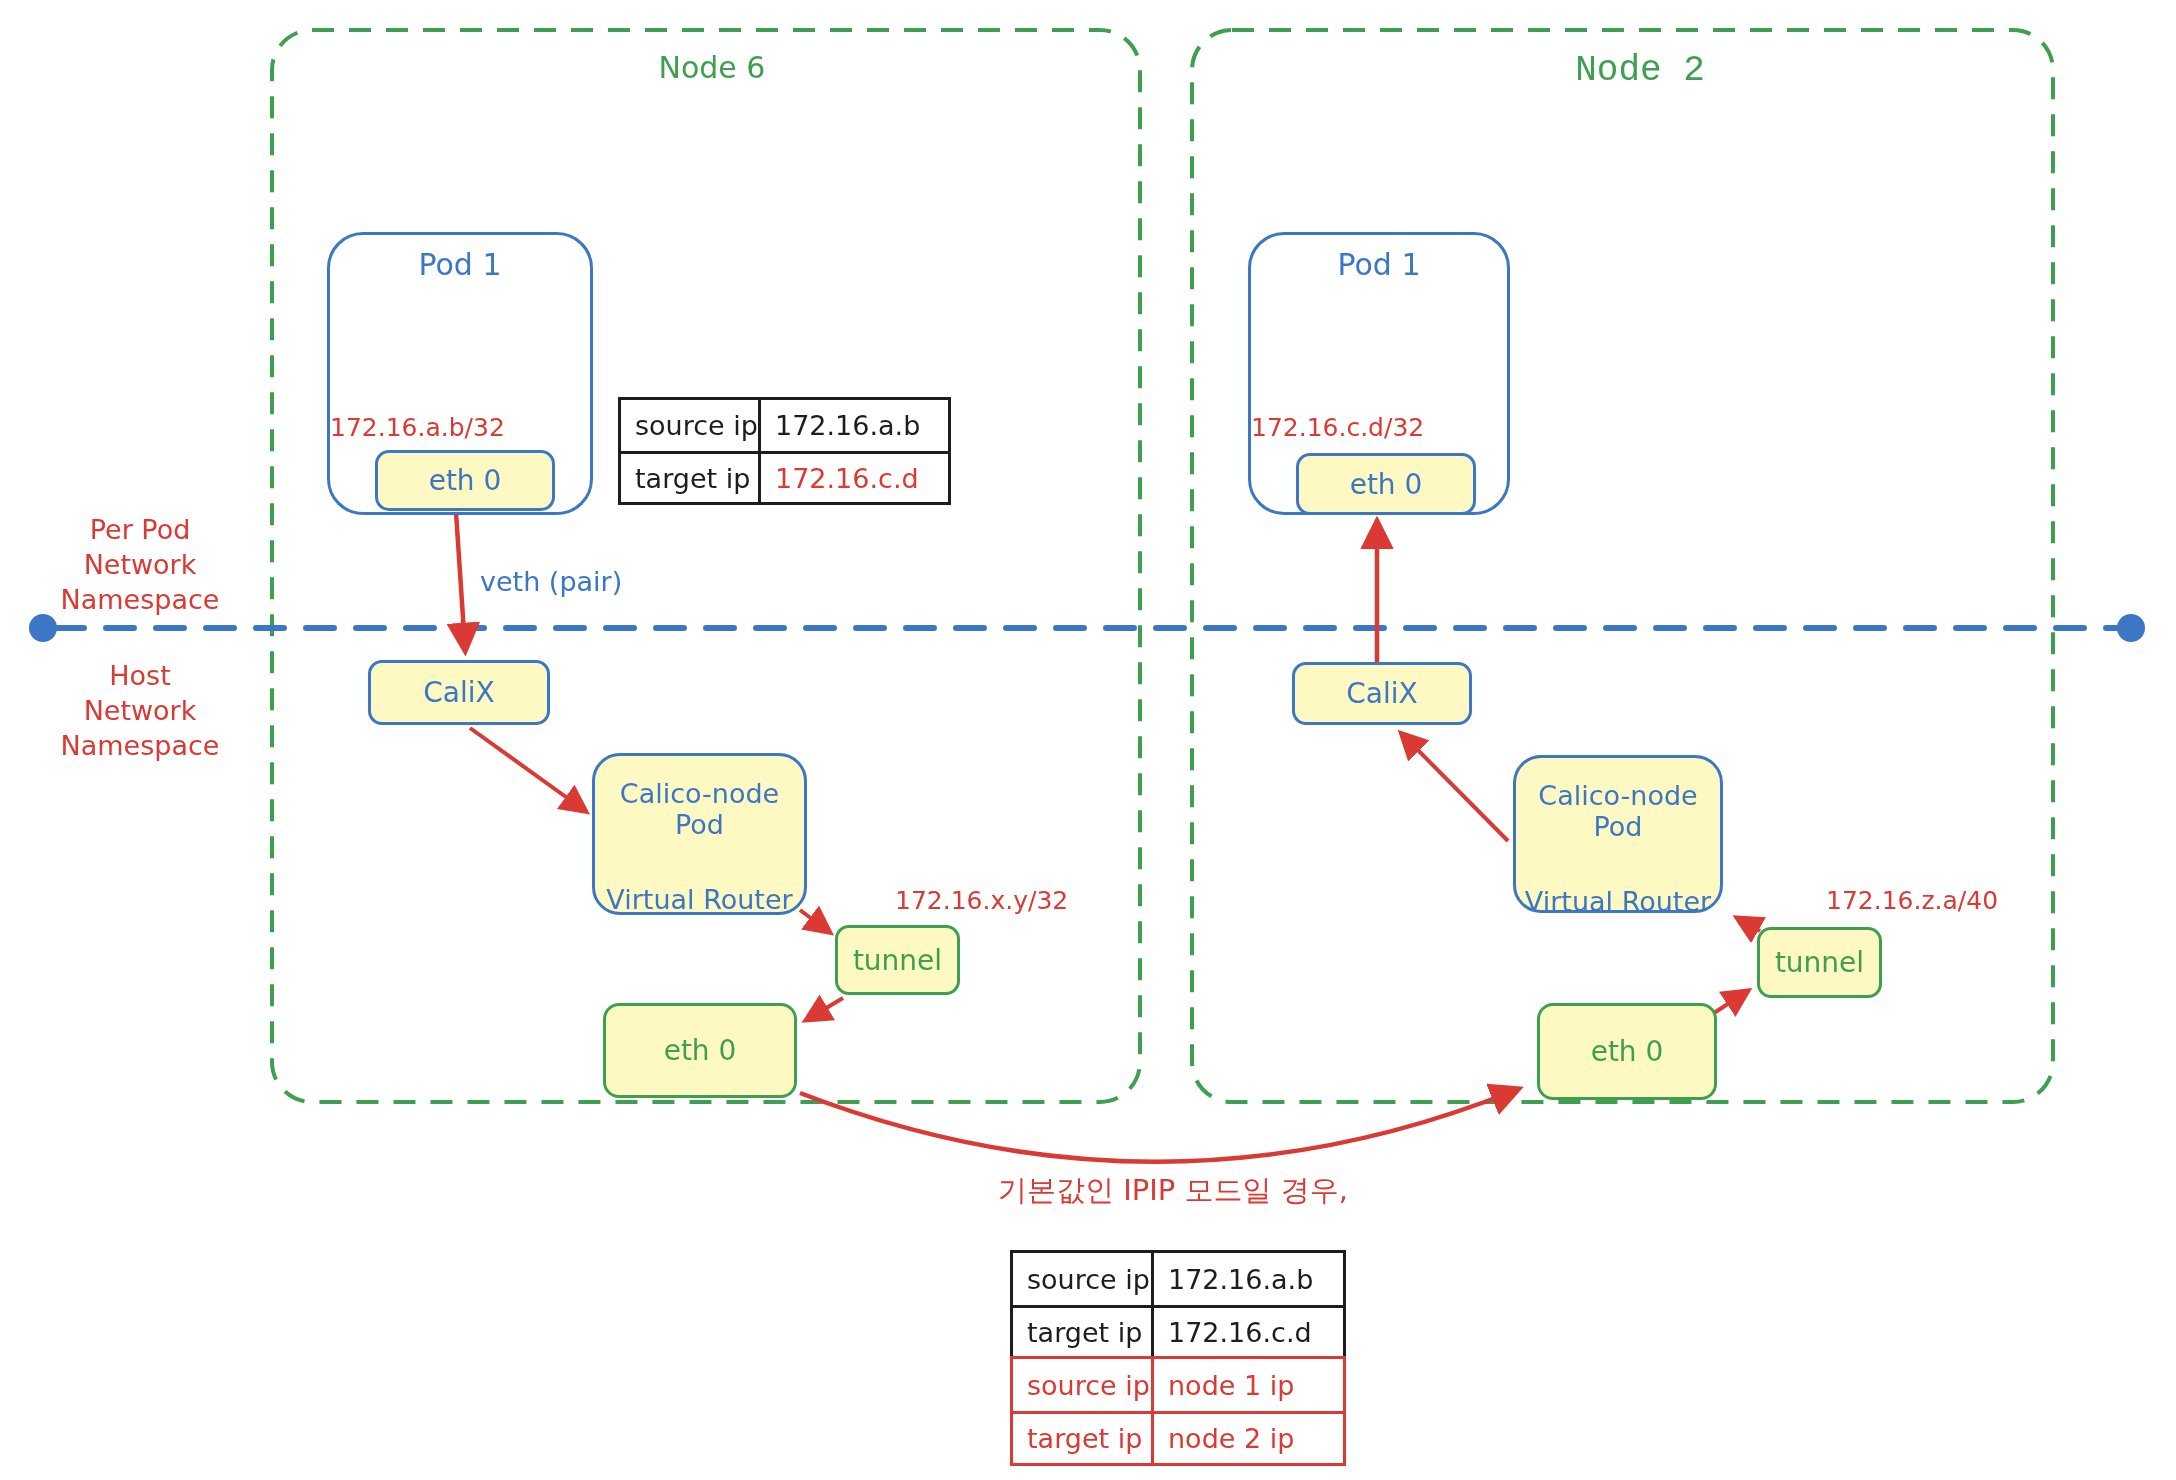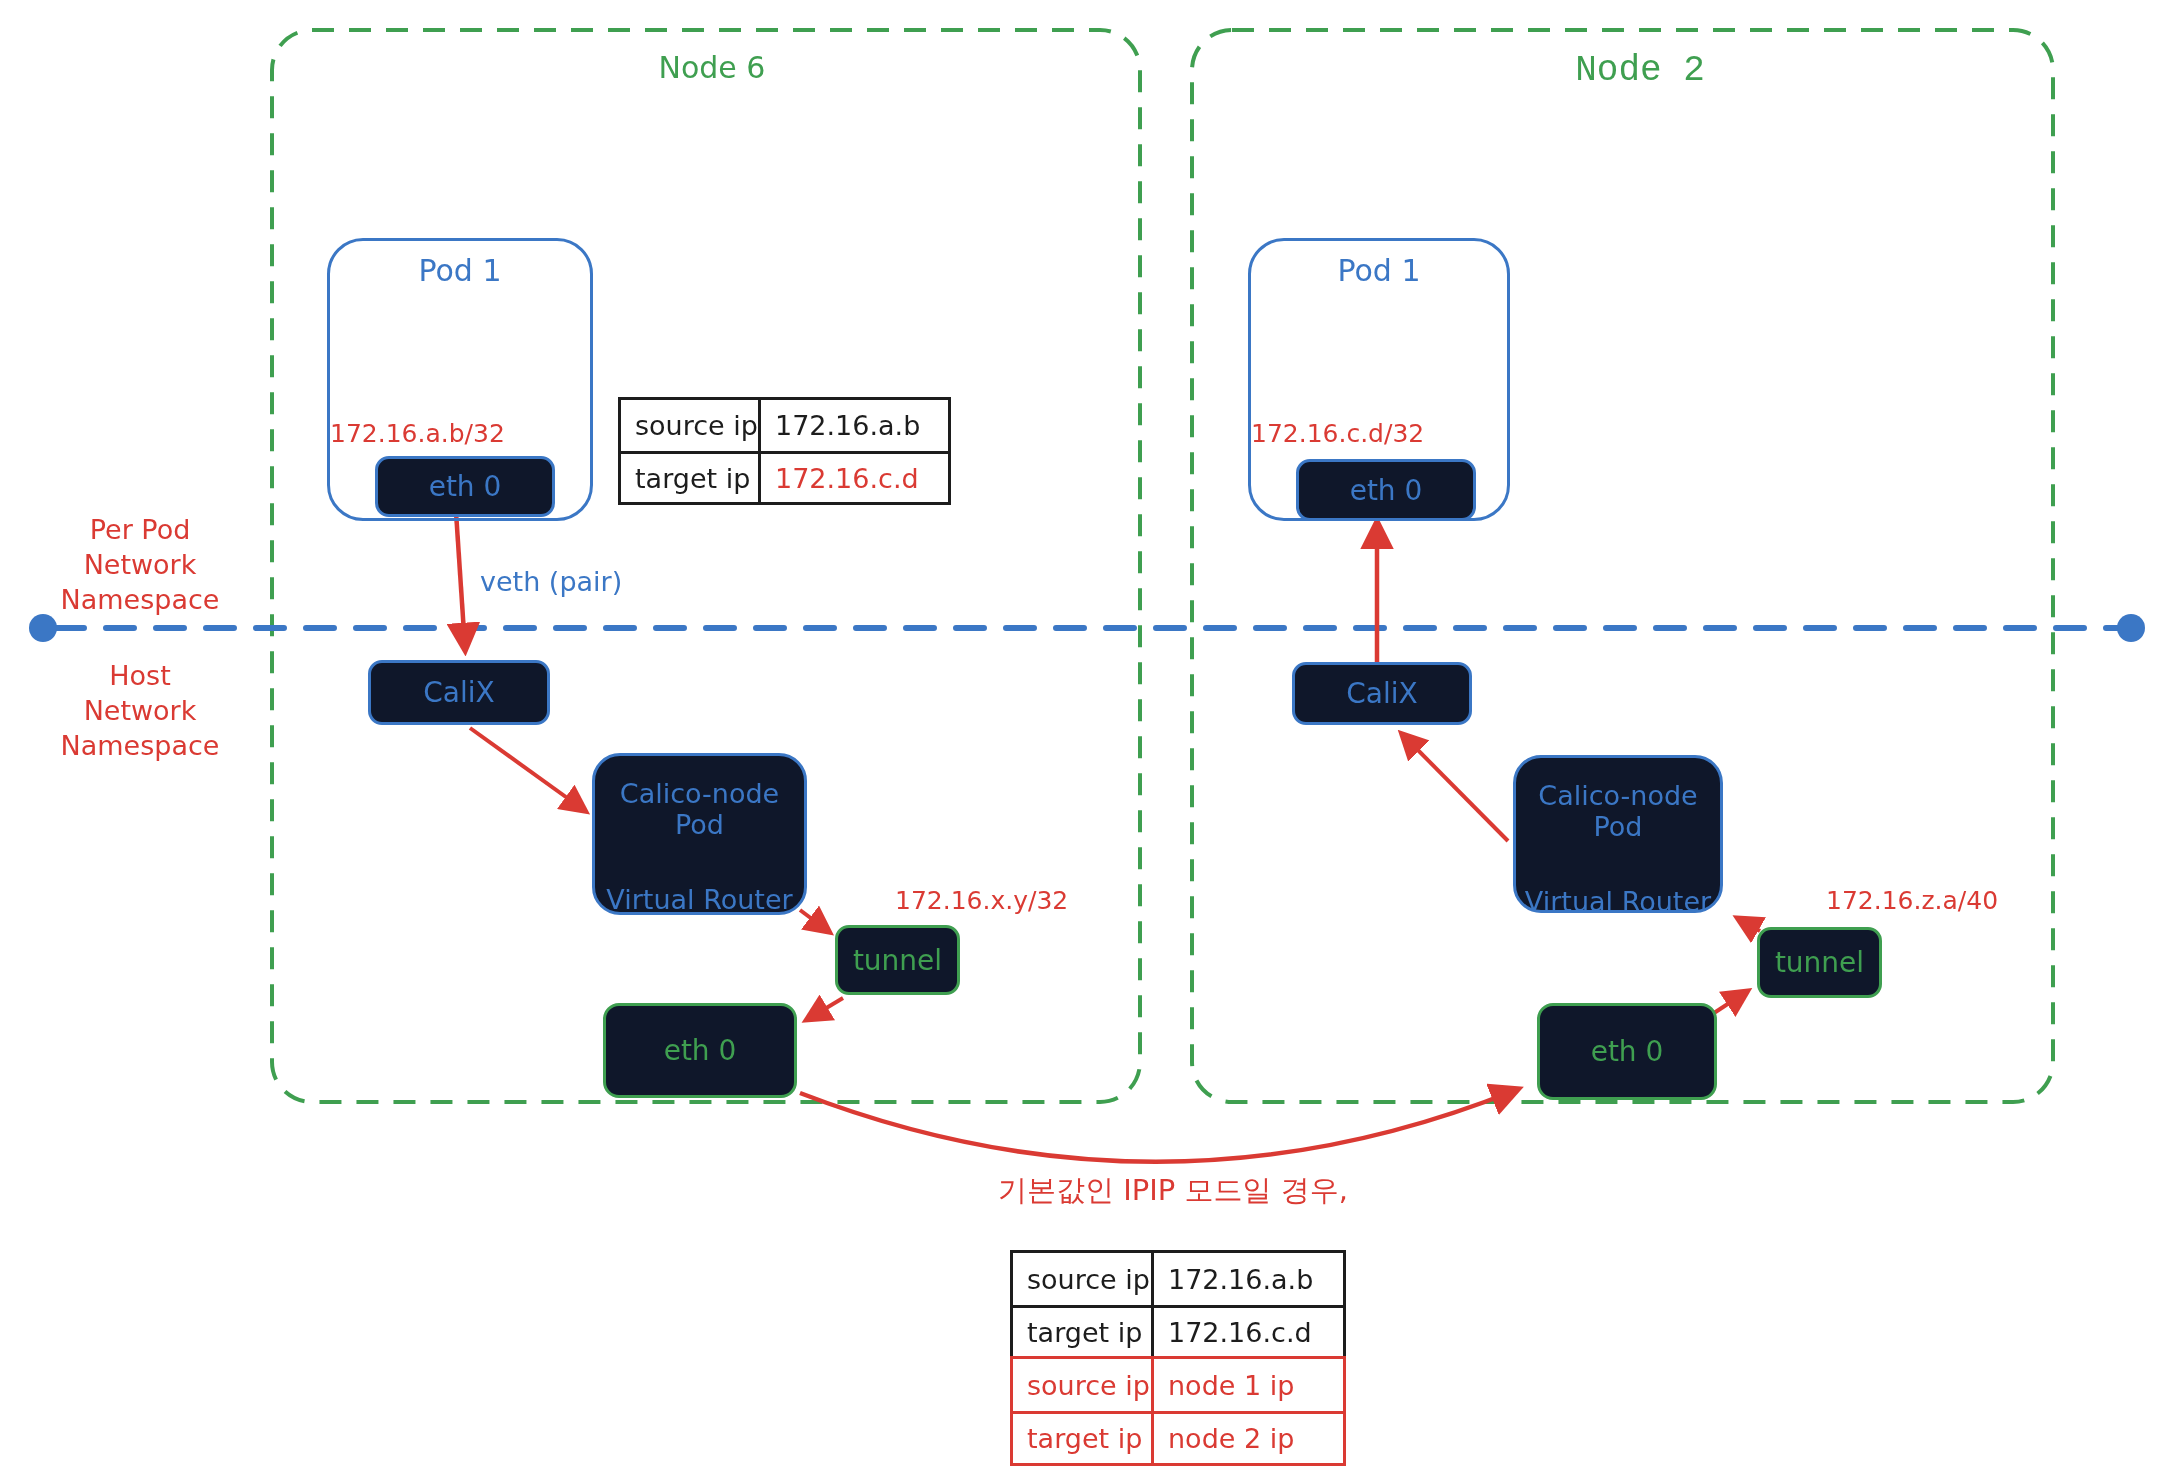--- a/index.html
+++ b/index.html
@@ -8,25 +8,25 @@
   .abs{position:absolute;}
   svg.overlay{position:absolute;left:0;top:0;width:2176px;height:1480px;pointer-events:none;}
 
   
   .blue{color:#3b77c5;}
   .green{color:#3f9f50;}
   .red{color:#da3a33;}
 
   
   .box{position:absolute;box-sizing:border-box;display:flex;align-items:center;justify-content:center;
-       background:#0f172a;text-align:center;}
+       background:#fef9c3;text-align:center;}
   .bblue{border:3px solid #3b77c5;color:#3b77c5;}
   .bgreen{border:3px solid #3f9f50;color:#3f9f50;}
 
-  .pod{border:3.5px solid #3b77c5;border-radius:36px;background:transparent;margin-top:6px;}
+  .pod{border:3.5px solid #3b77c5;border-radius:36px;background:transparent;}
   .pod-title{position:absolute;left:0;right:0;top:12px;text-align:center;font-size:30px;color:#3b77c5;}
   .pod-ip{position:absolute;left:0;right:0;top:178px;text-align:left;font-size:25px;color:#da3a33;}
 
   .label{position:absolute;text-align:center;}
 
   
   .ptable{position:absolute;box-sizing:border-box;border:3.5px solid #1d1d1d;background:#fff;
           display:grid;grid-template-columns:137px 190px;}
   .ptable .cell{box-sizing:border-box;display:flex;align-items:center;padding-left:14px;height:51px;
                 font-size:27px;color:#1d1d1d;}

